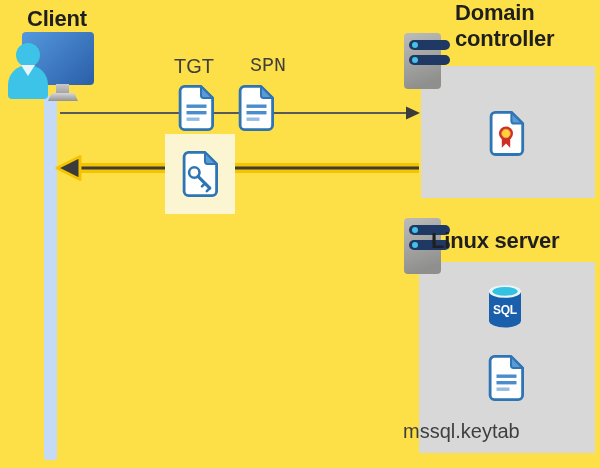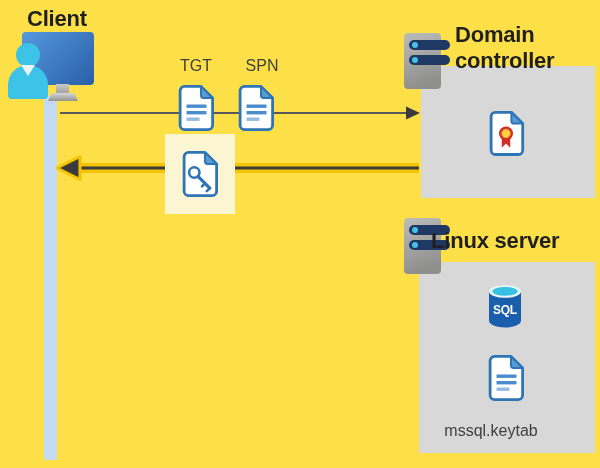--- a/index.html
+++ b/index.html
@@ -29,22 +29,21 @@
   .canvas{
     position:relative;width:600px;height:468px;background:#fde047;overflow:hidden;
     font-family:"Liberation Sans",sans-serif;
   }
   .abs{position:absolute;}
   .title{
     font-size:22px;font-weight:700;color:var(--text-dark);
     line-height:26px;letter-spacing:-0.2px;
   }
   .small-label{
-    font-size:16px;font-weight:400;color:var(--label-gray);line-height:22px;
-    text-align:center;
+    font-size:20px;font-weight:400;color:var(--label-gray);line-height:22px;
   }
   
   .timeline{
     left:44px;top:96px;width:13px;height:364px;
     background:var(--timeline-blue);border-radius:3px;
   }
   
   .client-group{left:8px;top:32px;width:92px;height:72px;}
   .monitor{
     position:absolute;left:14px;top:0;width:72px;height:53px;border-radius:4px;
@@ -93,25 +92,25 @@
   
   .highlight-box{
     left:165px;top:134px;width:70px;height:80px;background:var(--highlight-yellow);
   }
   
   .doc-page{fill:#fff;stroke:var(--doc-blue);stroke-width:2.8;stroke-linejoin:round;}
   .doc-fold{fill:var(--doc-fold-blue);stroke:var(--doc-blue);stroke-width:2;stroke-linejoin:round;}
   .doc-line{fill:var(--doc-line-blue);}
   .doc-line-lt{fill:var(--doc-line-light);}
   .key-stroke{stroke:var(--doc-blue);stroke-linecap:round;fill:none;}
-  .dc-title{left:455px;top:22px;width:126px;}
+  .dc-title{left:455px;top:0;width:126px;}
   .linux-title{left:431px;top:228px;width:142px;white-space:nowrap;}
   .client-title{left:27px;top:6px;}
   .tgt-label{left:174px;top:55px;width:44px;}
-  .spn-label{left:240px;top:55px;width:44px;}
+  .spn-label{left:250px;top:55px;width:44px;font-family:Liberation Mono, monospace;}
   .keytab-label{left:403px;top:420px;width:176px;}
   .sql-text{
     font-family:"Liberation Sans",sans-serif;font-weight:700;font-size:12px;
     fill:#ffffff;letter-spacing:-0.3px;
   }
 </style>
 </head>
 <body>
 
 <div class="canvas">

